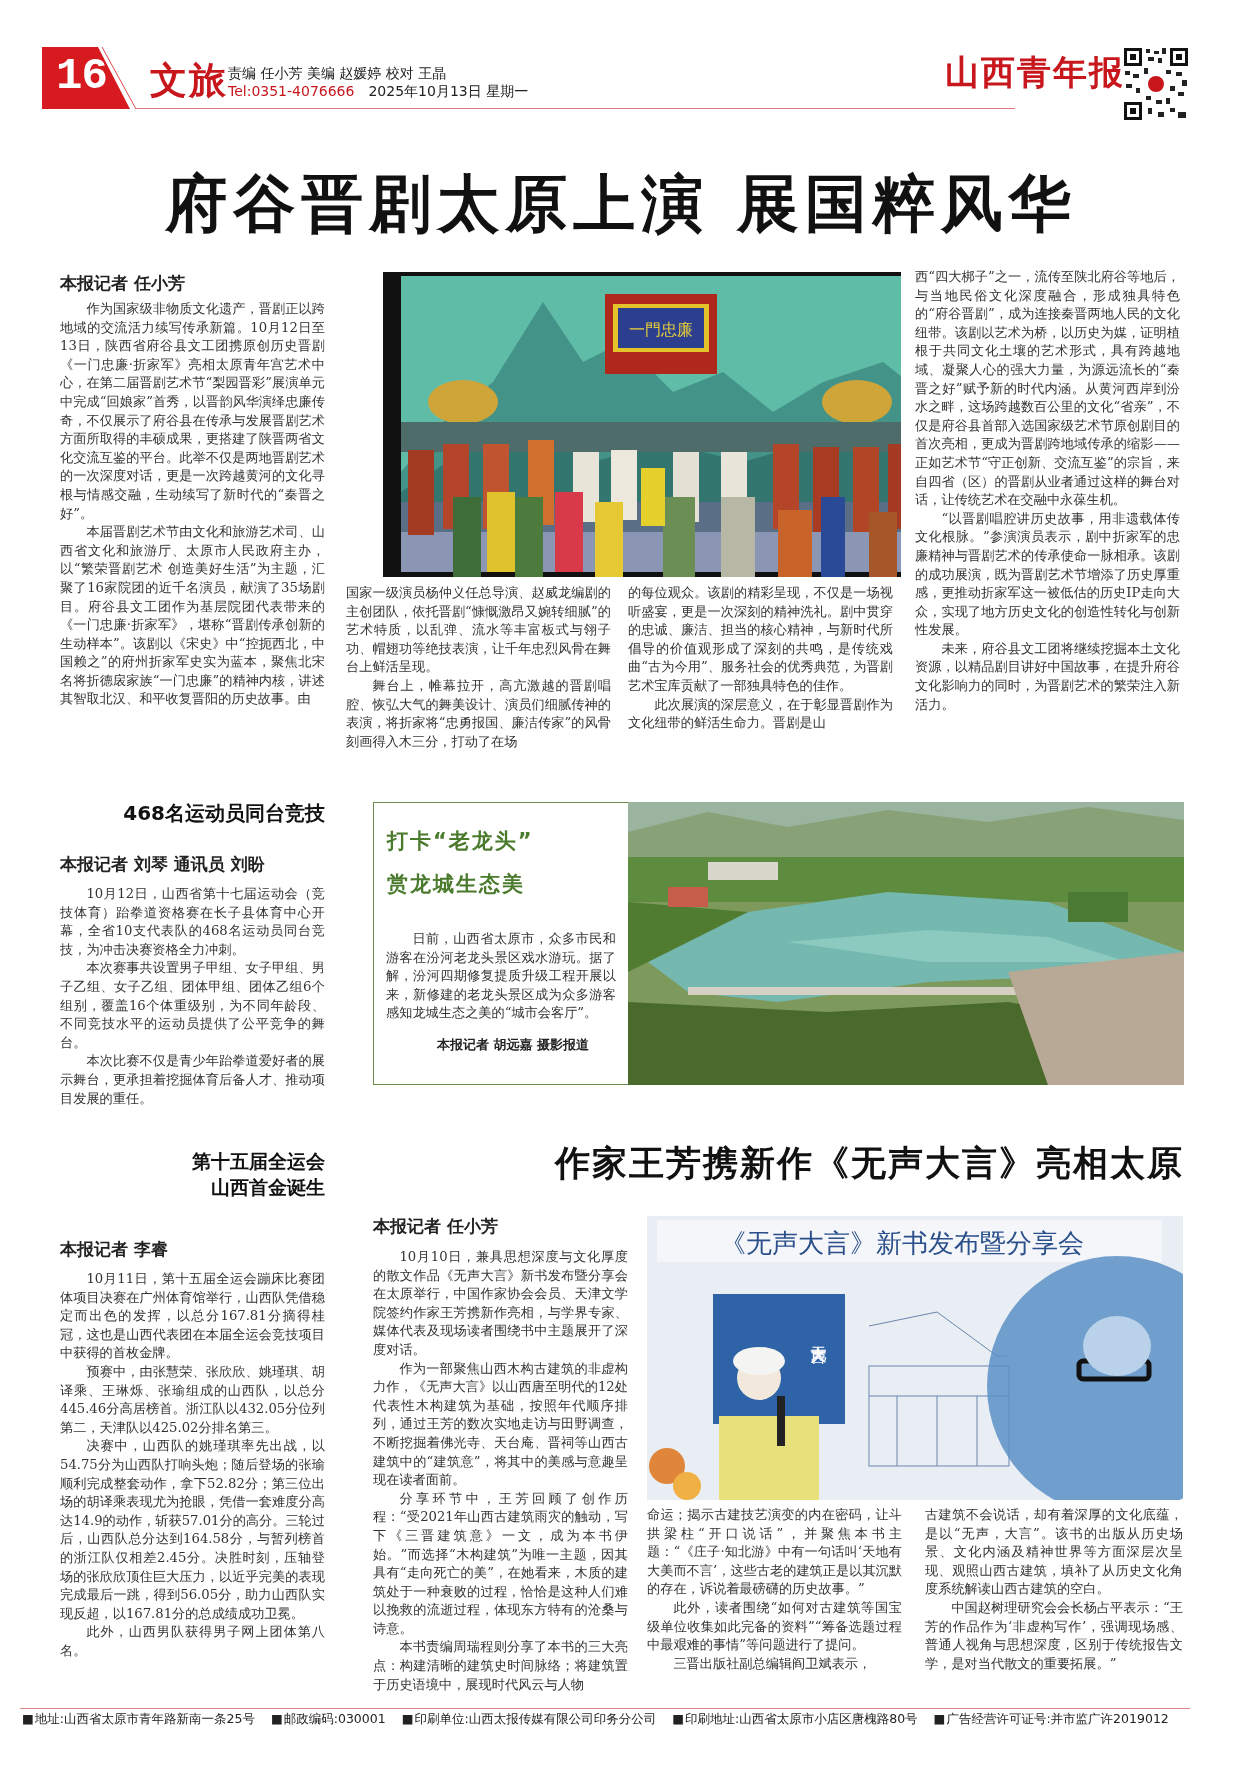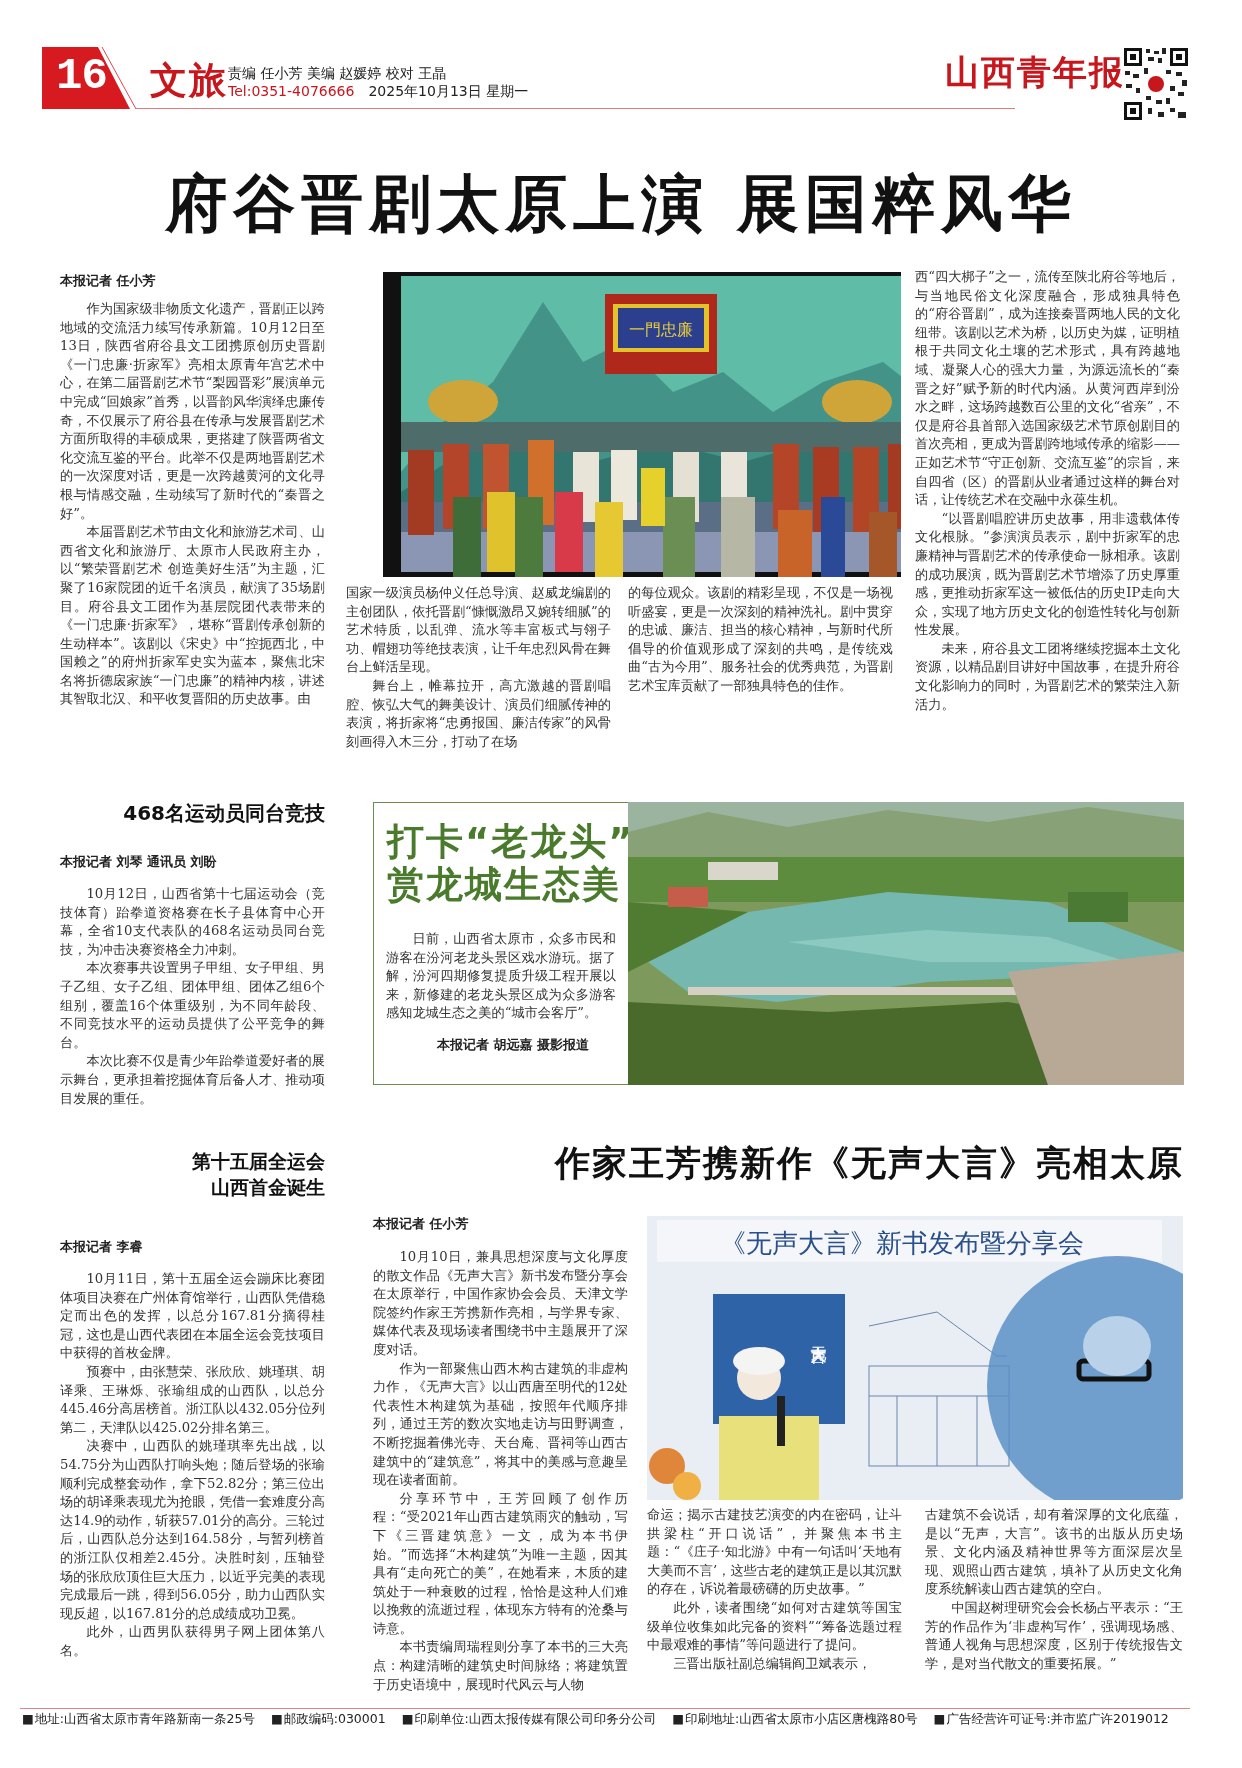--- a/index.html
+++ b/index.html
@@ -14,31 +14,31 @@
   .section-name { position: absolute; left: 150px; top: 56px; font-family: "DejaVu Serif", serif; font-weight: bold; font-size: 37px; color: #c8161d; letter-spacing: 2px; text-align: center; }
   .credits { position: absolute; left: 228px; top: 64px; font-family: "DejaVu Sans", sans-serif; font-size: 14px; line-height: 18px; color: #222; }
   .credits .tel { color: #c8161d; margin-right: 14px; }
   .head-line { position: absolute; left: 135px; top: 108px; width: 880px; height: 1px; background: #e07a7e; }
   .brand { position: absolute; left: 945px; top: 50px; font-family: "DejaVu Serif", serif; font-weight: bold; font-size: 34px; color: #c8161d; letter-spacing: 2px; }
   .qr { position: absolute; left: 1122px; top: 46px; width: 68px; height: 76px; }
 
   
   .headline { position: absolute; left: 0; top: 162px; width: 1242px; text-align: center; font-family: "DejaVu Sans", sans-serif; font-weight: bold; font-size: 62px; letter-spacing: 6px; color: #111; }
 
-  .byline { position: absolute; font-family: "DejaVu Sans", sans-serif; font-weight: bold; font-size: 13px; color: #222; }
+  .byline { position: absolute; font-family: "DejaVu Sans", sans-serif; font-weight: bold; font-size: 17px; color: #222; }
 
   .col { position: absolute; font-size: 13.2px; line-height: 18.6px; color: #333; text-align: justify; }
   .col p { text-indent: 2em; }
 
   .photo { position: absolute; overflow: hidden; }
 
   .sub-title { position: absolute; font-family: "DejaVu Sans", sans-serif; font-weight: bold; color: #111; text-align: right; }
 
   .green-box { position: absolute; left: 373px; top: 802px; width: 811px; height: 283px; border: 1.5px solid #6b8a4d; }
-  .green-title { position: absolute; left: 387px; top: 820px; font-family: "DejaVu Sans", sans-serif; font-weight: bold; font-size: 37px; line-height: 43px; color: #4a7a2c; letter-spacing: 2px; }
+  .green-title { position: absolute; left: 387px; top: 820px; font-family: "DejaVu Sans", sans-serif; font-weight: bold; font-size: 21px; line-height: 43px; color: #4a7a2c; letter-spacing: 2px; }
 
   .footer-line { position: absolute; left: 20px; top: 1708px; width: 1170px; height: 1px; background: #d88; }
   .footer { position: absolute; left: 22px; top: 1711px; width: 1200px; font-family: "DejaVu Sans", sans-serif; font-size: 12.5px; color: #222; white-space: nowrap; }
   .footer span { margin-right: 12px; }
   .footer span::before { content: "■"; margin-right: 1px; }
 </style>
 </head>
 <body>
 
 <div class="masthead">
@@ -147,20 +147,21 @@
   </svg>
 </div>
 
 <div class="col" style="left:346px;top:584px;width:265px;">
   <p style="text-indent:0">国家一级演员杨仲义任总导演、赵威龙编剧的主创团队，依托晋剧“慷慨激昂又婉转细腻”的艺术特质，以乱弹、流水等丰富板式与翎子功、帽翅功等绝技表演，让千年忠烈风骨在舞台上鲜活呈现。</p>
   <p>舞台上，帷幕拉开，高亢激越的晋剧唱腔、恢弘大气的舞美设计、演员们细腻传神的表演，将折家将“忠勇报国、廉洁传家”的风骨刻画得入木三分，打动了在场</p>
 </div>
 
 <div class="col" style="left:628px;top:584px;width:265px;">
   <p style="text-indent:0">的每位观众。该剧的精彩呈现，不仅是一场视听盛宴，更是一次深刻的精神洗礼。剧中贯穿的忠诚、廉洁、担当的核心精神，与新时代所倡导的价值观形成了深刻的共鸣，是传统戏曲“古为今用”、服务社会的优秀典范，为晋剧艺术宝库贡献了一部独具特色的佳作。</p>
+  <p>此次展演的深层意义，在于彰显晋剧作为文化纽带的鲜活生命力。晋剧是山</p>
 </div>
 
 <div class="col" style="left:915px;top:268px;width:265px;">
   <p style="text-indent:0">西“四大梆子”之一，流传至陕北府谷等地后，与当地民俗文化深度融合，形成独具特色的“府谷晋剧”，成为连接秦晋两地人民的文化纽带。该剧以艺术为桥，以历史为媒，证明植根于共同文化土壤的艺术形式，具有跨越地域、凝聚人心的强大力量，为源远流长的“秦晋之好”赋予新的时代内涵。从黄河西岸到汾水之畔，这场跨越数百公里的文化“省亲”，不仅是府谷县首部入选国家级艺术节原创剧目的首次亮相，更成为晋剧跨地域传承的缩影——正如艺术节“守正创新、交流互鉴”的宗旨，来自四省（区）的晋剧从业者通过这样的舞台对话，让传统艺术在交融中永葆生机。</p>
   <p>“以晋剧唱腔讲历史故事，用非遗载体传文化根脉。”参演演员表示，剧中折家军的忠廉精神与晋剧艺术的传承使命一脉相承。该剧的成功展演，既为晋剧艺术节增添了历史厚重感，更推动折家军这一被低估的历史IP走向大众，实现了地方历史文化的创造性转化与创新性发展。</p>
   <p>未来，府谷县文工团将继续挖掘本土文化资源，以精品剧目讲好中国故事，在提升府谷文化影响力的同时，为晋剧艺术的繁荣注入新活力。</p>
 </div>
 
 <div class="sub-title" style="left:60px;top:800px;width:265px;font-size:20px;">468名运动员同台竞技</div>
 <div class="byline" style="left:60px;top:853px;">本报记者 刘琴 通讯员 刘盼</div>

